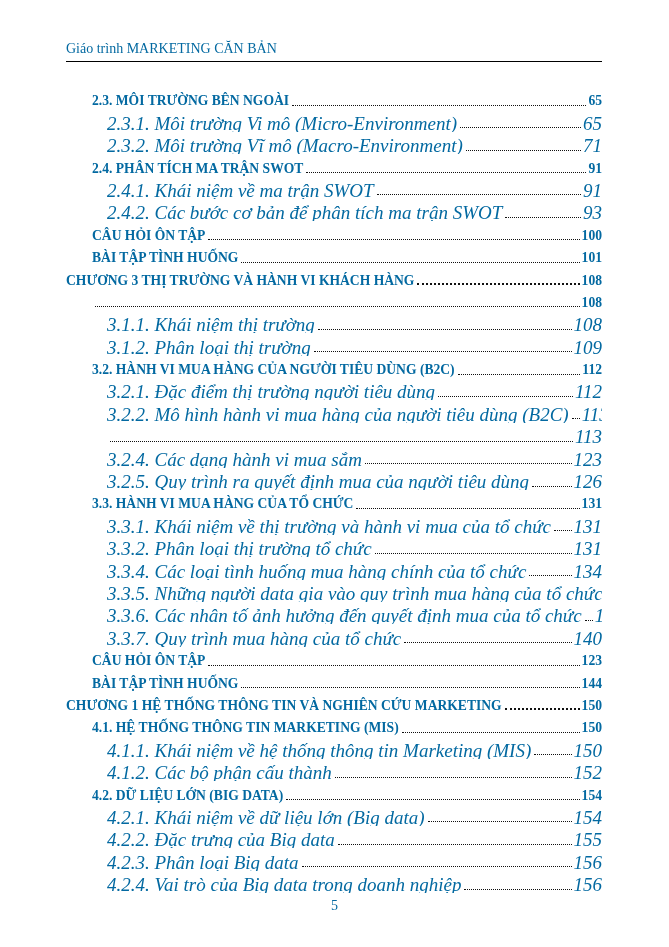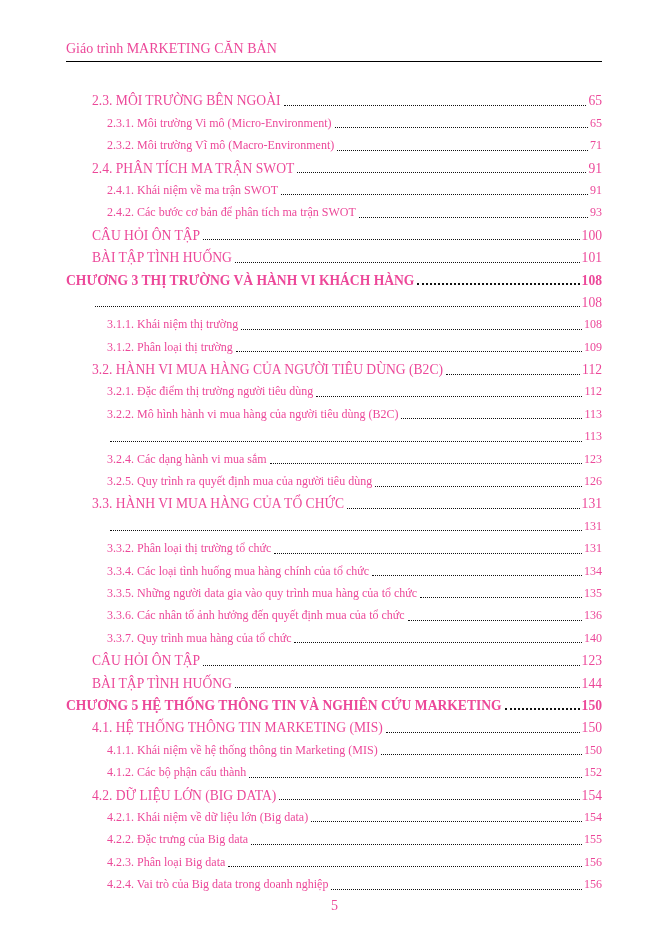--- a/index.html
+++ b/index.html
@@ -6,21 +6,21 @@
   html, body {
     margin: 0;
     padding: 0;
     background: #ffffff;
   }
   .page {
     position: relative;
     width: 669px;
     height: 947px;
     background: #ffffff;
-    color: #ec4899;
+    color: #0369a1;
     font-family: "Liberation Serif", "DejaVu Serif", serif;
     overflow: hidden;
     box-sizing: border-box;
   }
   .running-header {
     position: absolute;
     left: 66px;
     right: 67px;
     top: 40px;
     font-size: 14px;
@@ -55,24 +55,26 @@
     margin: 0 2px 3.5px 3px;
   }
   .toc-row.level-1 {
     font-weight: bold;
   }
   .toc-row.level-1 .toc-leader {
     border-bottom-width: 2.2px;
   }
   .toc-row.level-2 {
     padding-left: 26px;
+    font-weight: bold;
   }
   .toc-row.level-3 {
     padding-left: 41px;
-    font-size: 12px;
+    font-style: italic;
+    font-size: 19px;
   }
   .page-footer {
     position: absolute;
     left: 0;
     right: 0;
     top: 897px;
     text-align: center;
     font-size: 14px;
     line-height: 18px;
   }
@@ -194,20 +196,21 @@
         <span class="toc-page">126</span>
       </div>
 
       <div class="toc-row level-2">
         <span class="toc-label">3.3. HÀNH VI MUA HÀNG CỦA TỔ CHỨC</span>
         <span class="toc-leader"></span>
         <span class="toc-page">131</span>
       </div>
 
       <div class="toc-row level-3">
+        <span class="toc-label">3.3.1. Khái niệm về thị trường và hành vi mua của tổ chức</span>
         <span class="toc-leader"></span>
         <span class="toc-page">131</span>
       </div>
 
       <div class="toc-row level-3">
         <span class="toc-label">3.3.2. Phân loại thị trường tổ chức</span>
         <span class="toc-leader"></span>
         <span class="toc-page">131</span>
       </div>
 
@@ -241,21 +244,21 @@
         <span class="toc-page">123</span>
       </div>
 
       <div class="toc-row level-2">
         <span class="toc-label">BÀI TẬP TÌNH HUỐNG</span>
         <span class="toc-leader"></span>
         <span class="toc-page">144</span>
       </div>
 
       <div class="toc-row level-1">
-        <span class="toc-label">CHƯƠNG 5 HỆ THỐNG THÔNG TIN VÀ NGHIÊN CỨU MARKETING</span>
+        <span class="toc-label">CHƯƠNG 1 HỆ THỐNG THÔNG TIN VÀ NGHIÊN CỨU MARKETING</span>
         <span class="toc-leader"></span>
         <span class="toc-page">150</span>
       </div>
 
       <div class="toc-row level-2">
         <span class="toc-label">4.1. HỆ THỐNG THÔNG TIN MARKETING (MIS)</span>
         <span class="toc-leader"></span>
         <span class="toc-page">150</span>
       </div>
 

